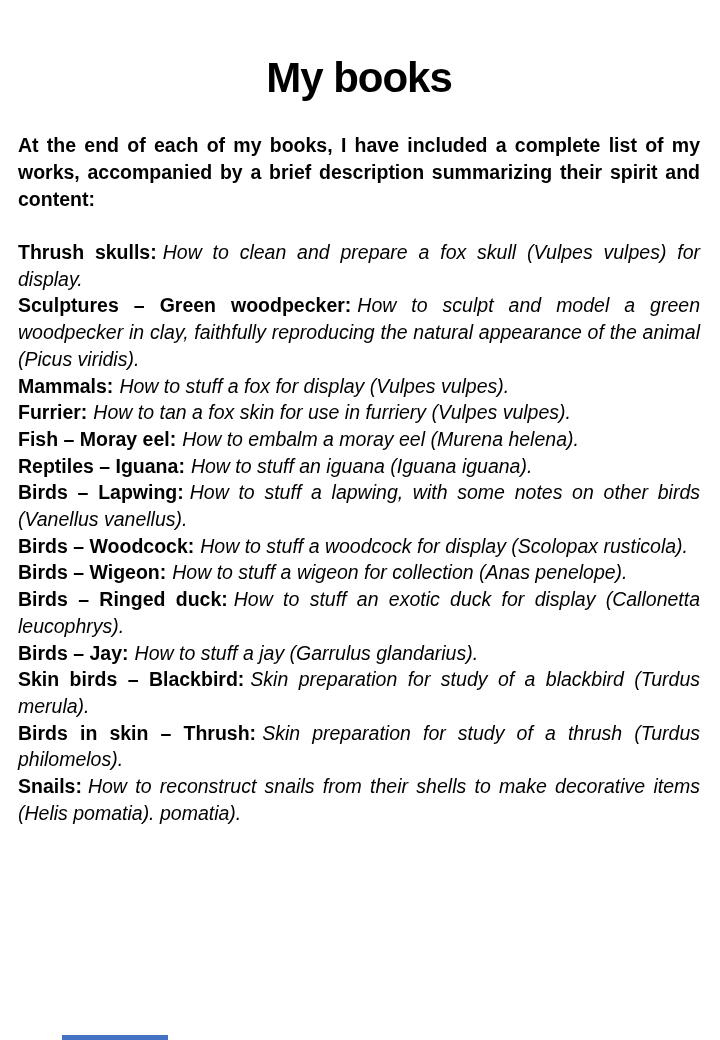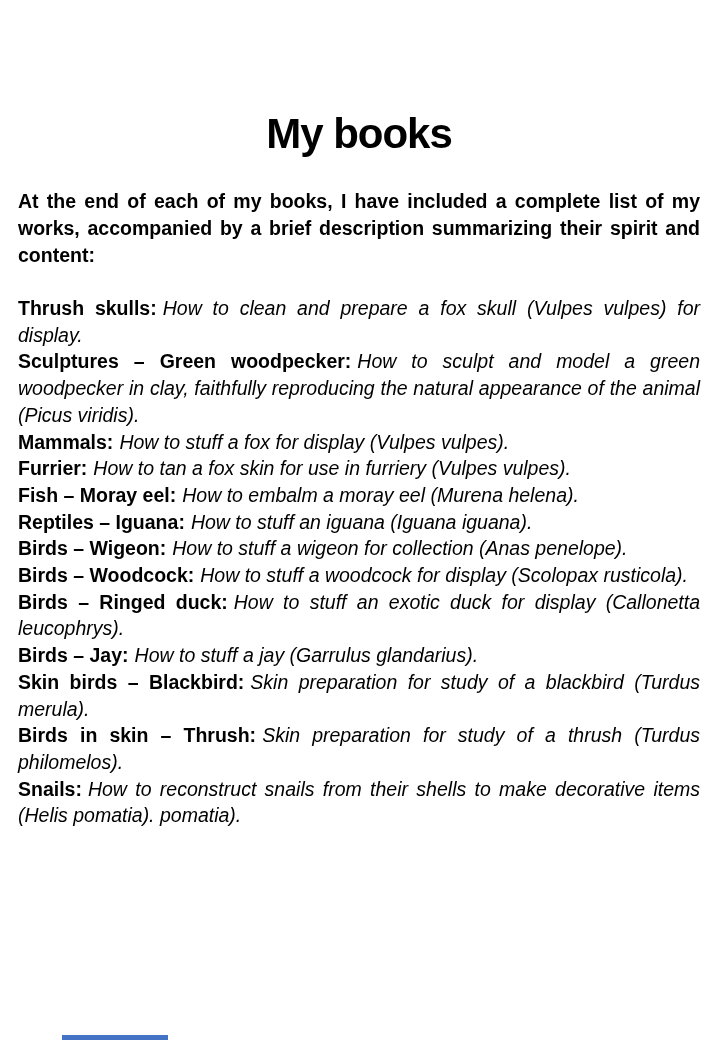--- a/index.html
+++ b/index.html
@@ -6,22 +6,22 @@
   body {
     width: 720px; height: 1040px;
     background: #ffffff;
     color: #000000;
     font-family: "Liberation Sans", sans-serif;
     position: relative;
     overflow: hidden;
   }
   .page { padding: 0 20px 0 18px; }
   .doc-title {
-    margin: 12px;
-    padding-top: 96px;
+    margin: 0;
+    padding-top: 52px;
     text-align: center;
     font-size: 42px;
     font-weight: 700;
     line-height: 52px;
     letter-spacing: -1px;
   }
   .intro {
     margin: 28px 0 0 0;
     font-size: 19.5px;
     font-weight: 700;
@@ -61,24 +61,25 @@
     <p class="entry"><b class="lbl">Sculptures – Green woodpecker:</b><i class="desc">How to sculpt and model a green woodpecker in clay, faithfully reproducing the natural appearance of the animal (Picus viridis).</i></p>
 
     <p class="entry"><b class="lbl">Mammals:</b><i class="desc">How to stuff a fox for display (Vulpes vulpes).</i></p>
 
     <p class="entry"><b class="lbl">Furrier:</b><i class="desc">How to tan a fox skin for use in furriery (Vulpes vulpes).</i></p>
 
     <p class="entry"><b class="lbl">Fish – Moray eel:</b><i class="desc">How to embalm a moray eel (Murena helena).</i></p>
 
     <p class="entry"><b class="lbl">Reptiles – Iguana:</b><i class="desc">How to stuff an iguana (Iguana iguana).</i></p>
 
+    <p class="entry"><b class="lbl">Birds – Lapwing:</b><i class="desc">How to stuff a lapwing, with some notes on other birds (Vanellus vanellus).</i></p>
+
+    <p class="entry"><b class="lbl">Birds – Woodcock:</b><i class="desc">How to stuff a woodcock for display (Scolopax rusticola).</i></p>
 
     <p class="entry"><b class="lbl">Birds – Wigeon:</b><i class="desc">How to stuff a wigeon for collection (Anas penelope).</i></p>
-
-    <p class="entry"><b class="lbl">Birds – Woodcock:</b><i class="desc">How to stuff a woodcock for display (Scolopax rusticola).</i></p>
 
 
     <p class="entry"><b class="lbl">Birds – Ringed duck:</b><i class="desc">How to stuff an exotic duck for display (Callonetta leucophrys).</i></p>
 
     <p class="entry"><b class="lbl">Birds – Jay:</b><i class="desc">How to stuff a jay (Garrulus glandarius).</i></p>
 
     <p class="entry"><b class="lbl">Skin birds – Blackbird:</b><i class="desc">Skin preparation for study of a blackbird (Turdus merula).</i></p>
 
     <p class="entry"><b class="lbl">Birds in skin – Thrush:</b><i class="desc">Skin preparation for study of a thrush (Turdus philomelos).</i></p>
 

